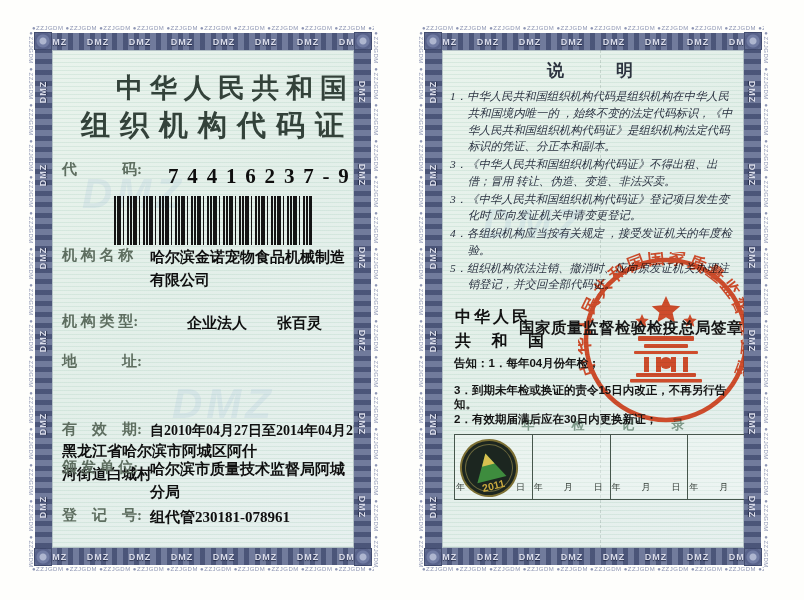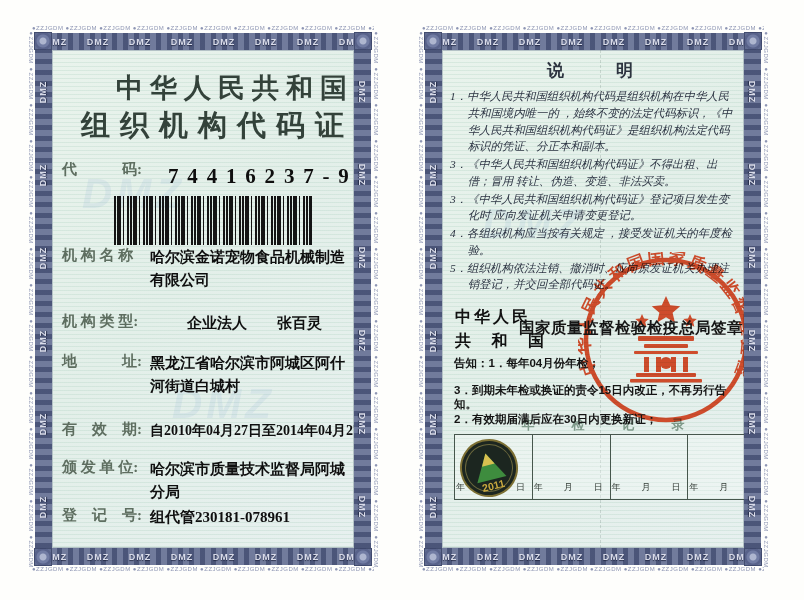--- a/index.html
+++ b/index.html
@@ -52,21 +52,21 @@
   .lab{flex:0 0 88px;color:#5e6e60;font-size:15px;font-weight:600;letter-spacing:0;
       font-family:"Liberation Serif",serif;white-space:nowrap;}
   .val{color:#0f0f0f;font-weight:bold;font-size:15px;line-height:1.55;width:202px;
       font-family:"Liberation Serif",serif;}
   .code-row{top:110px;}
   .code-lab{flex:0 0 106px;}
   .code-val{font-size:21px;letter-spacing:.42em;font-family:"Liberation Serif",serif;white-space:nowrap;}
   .barcode{position:absolute;left:62px;top:146px;width:198px;height:49px;background:
       repeating-linear-gradient(90deg,#141414 0 2px,transparent 2px 3px,#141414 3px 7px,
       transparent 7px 9px,#141414 9px 10px,transparent 10px 13px,#141414 13px 15px,transparent 15px 16px);}
-  .r-name{top:196px;} .r-type{top:262px;gap:37px;} .r-addr{top:302px;}
+  .r-name{top:196px;} .r-type{top:262px;gap:37px;} .r-addr{top:302px;flex-direction:column;}
   .r-valid{top:370px;} .r-issu{top:408px;} .r-reg{top:456px;}
   .r-valid .val{white-space:nowrap;font-size:14px;letter-spacing:0;}
 
   
   .heading{position:absolute;top:9px;left:0;right:0;margin:0;text-align:center;
       font-size:17px;font-weight:bold;color:#2c333f;letter-spacing:6px;}
   .notes{position:absolute;top:38px;left:8px;width:290px;color:#2c3443;
       font-family:"Liberation Serif",serif;font-style:italic;font-size:11.4px;line-height:1.47;}
   .note{padding-left:1.55em;text-indent:-1.55em;margin-bottom:1px;}
   .fold{position:absolute;top:0;bottom:0;left:158px;border-left:1px dashed rgba(90,115,105,.22);}

